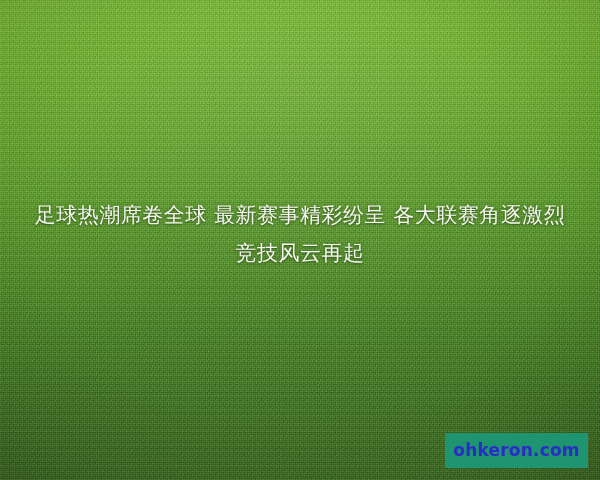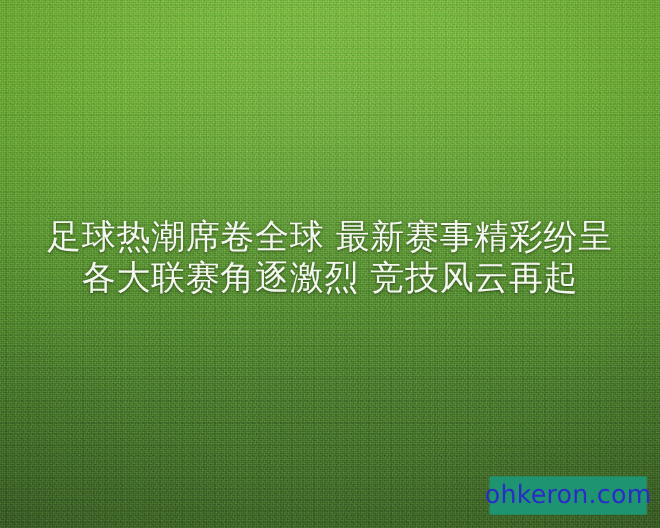--- a/index.html
+++ b/index.html
@@ -82,21 +82,21 @@
 
   #headline {
     position: absolute;
     left: 0;
     right: 0;
     top: 196px;
     padding: 0 28px;
     box-sizing: border-box;
     text-align: center;
     color: #f4f7f0;
-    font-size: 31px;
+    font-size: 21px;
     line-height: 38px;
     font-weight: 400;
     letter-spacing: 0.5px;
     text-shadow:
        0 1px 2px rgba(25,45,10,0.55),
        0 0 5px rgba(25,45,10,0.30);
     white-space: pre-wrap;
   }
 
   #watermark-badge {
@@ -106,24 +106,24 @@
     width: 143px;
     height: 35px;
     background: #1e9470;
     display: flex;
     align-items: center;
     justify-content: center;
   }
 
   #watermark-text {
     color: #2b2bc8;
-    font-size: 23px;
+    font-size: 17px;
     line-height: 17px;
     letter-spacing: 0.2px;
-    font-weight: 400;
+    font-weight: 700;
     font-family: "DejaVu Sans", "Liberation Sans", sans-serif;
   }
 </style>
 </head>
 <body>
 
 <div id="banner">
 
   <div id="grain-overlay"></div>
   <div id="grain-overlay-2"></div>

